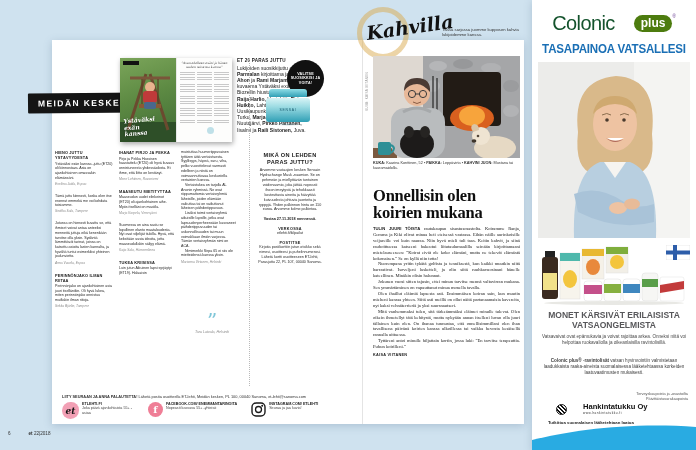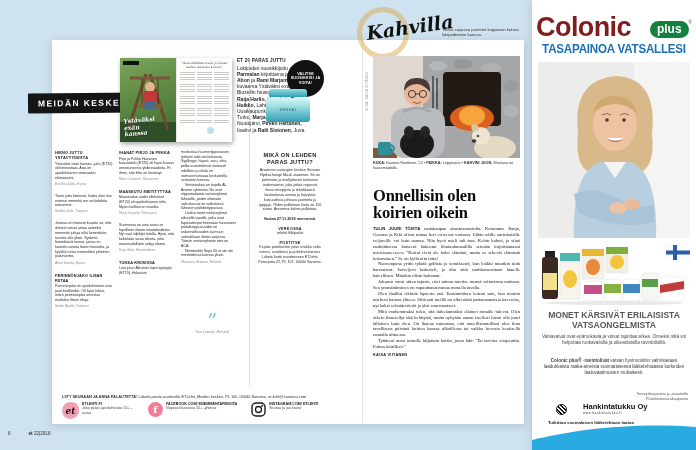--- a/index.html
+++ b/index.html
@@ -119,22 +119,22 @@
       font-size:4.6px; line-height:5.9px; text-align:justify; color:#1a1a1a; }
   .article p + p { text-indent:5px; }
   .leadin { font-weight:bold; font-family:"Liberation Sans", sans-serif; font-size:4.2px; }
   .byline { margin-top:3px; font-family:"Liberation Sans", sans-serif;
       font-weight:bold; font-size:3.8px; letter-spacing:.3px; }
 
   
   .ad { left:532px; top:0; width:164px; height:450px; background:#fff;
         box-shadow:0 2px 8px rgba(70,100,130,.25); }
   .ad-logo { left:532px; top:12px; width:164px; text-align:center; }
-  .brand { font-size:27px; font-weight:bold; letter-spacing:-.6px; color:#7f1d1d; }
-  .pill { display:inline-block; background:#15803d; color:#fff; font-weight:bold;
+  .brand { font-size:20px; font-weight:normal; letter-spacing:-.6px; color:#14532d; }
+  .pill { display:inline-block; background:#4d7c0f; color:#fff; font-weight:bold;
       font-size:12px; padding:1px 7px 2px; border-radius:9px; margin-left:19px;
       vertical-align:3px; }
   .reg { font-size:4.5px; color:#5b2c87; vertical-align:12px; }
   .tagline { left:532px; top:42px; width:164px; text-align:center; color:#1a6fb5;
       font-weight:bold; font-size:12.3px; letter-spacing:-.2px; transform:scaleX(.94); }
   .ad-photo { left:538px; top:62px; width:152px; height:176px; overflow:hidden; }
   .products { left:540px; top:243px; width:148px; height:62px; }
   .flag { position:absolute; right:-2px; top:2px; }
   .ad-head { left:534px; top:310px; width:160px; text-align:center; color:#57575a;
       font-weight:bold; font-size:8.8px; line-height:10px; transform:scaleX(.97); }
@@ -332,21 +332,21 @@
     <path d="M100 76 Q96 70 101 68 Q106 68 106 74 Z" fill="#d9c5a8"></path>
     <circle cx="105" cy="80" r="1.3" fill="#55483a"></circle>
     <ellipse cx="101" cy="85" rx="2.4" ry="1.7" fill="#3e352b"></ellipse>
     <rect x="5" y="86" width="13" height="13" rx="2" fill="#2e8f96"></rect>
     <path d="M18 89 q6 3 0 8" stroke="#2e8f96" stroke-width="2" fill="none"></path>
   </svg>
 </div>
 <div class="abs vcredit">KUVA: KAISA VIITANEN</div>
 
 <div class="abs kcaption"><span style="font-weight: bold;">KUKA: </span><span>Kaarina Konttinen, 52 </span><span style="font-weight: bold;">• PAIKKA: </span><span>Leppävirta </span><span style="font-weight: bold;">• KAHVINI JUON: </span><span>Mustana tai kauramaidolla.</span></div>
-<h1 class="abs khead">Onnellisin olen koirien oikein</h1>
+<h1 class="abs khead">Onnellisin olen koirien mukana</h1>
 
 <div class="abs article">
   <p><span class="leadin">TULIN JUURI TÖISTÄ</span><span> rautakaupan sisustusosastolta. Koiramme Ranja, Gemma ja Kiki olivat minua heti eteisessä vastassa. Eihän näille aurinkoisille veijareille voi kuin nauraa. Niin hyvä mieli tuli taas. Keitin kahvit, ja siinä rauhoittuessa katseeni hakeutui liitutaulumaalilla seinään kirjoittamaani mietelauseeseen: ”Koirat eivät ole koko elämäni, mutta ne tekevät elämästä kokonaisen.” Se on kyllä niin totta!</span></p>
   <p>Nuorempana yritin tykätä golfista ja tenniksestä, kun kaikki muutkin niitä harrastivat. Isoveljeni lasketteli, ja olin siitä ruuhkavuosinani hänelle kateellinen. Minäkin olisin halunnut.</p>
   <p>Jokunen vuosi sitten tajusin, ettei minun tarvitse mennä valtavirran mukana. Sen ymmärtäminen on vapauttanut minua monella tavalla.</p>
   <p>Olen ihaillut eläimiä lapsesta asti. Ensimmäisen koiran sain, kun muutin mieheni kanssa yhteen. Siitä asti meillä on ollut näitä partanaamaisia kavereita, nyt kaksi vehnäterrieriä ja yksi suursnautseri.</p>
   <p>Mitä vanhemmaksi tulen, sitä tärkeämmäksi eläimet minulle tulevat. Olen oikein ihmetellyt tätä kehitystä, mutta nykyään annan itselleni luvan olla juuri tällainen kuin olen. On ihanaa tunnustaa, että onnellisimmillani olen ihan tavallisena päivänä koirien kanssa ulkoillessa tai vaikka hevosta kesäisellä rannalla uittaessa.</p>
   <p>Tyttäreni antoi minulle hiljattain kortin, jossa luki: ”En tarvitse terapeuttia. Puhun koirilleni.”</p>
   <div class="byline">KAISA VIITANEN</div>
 </div>

